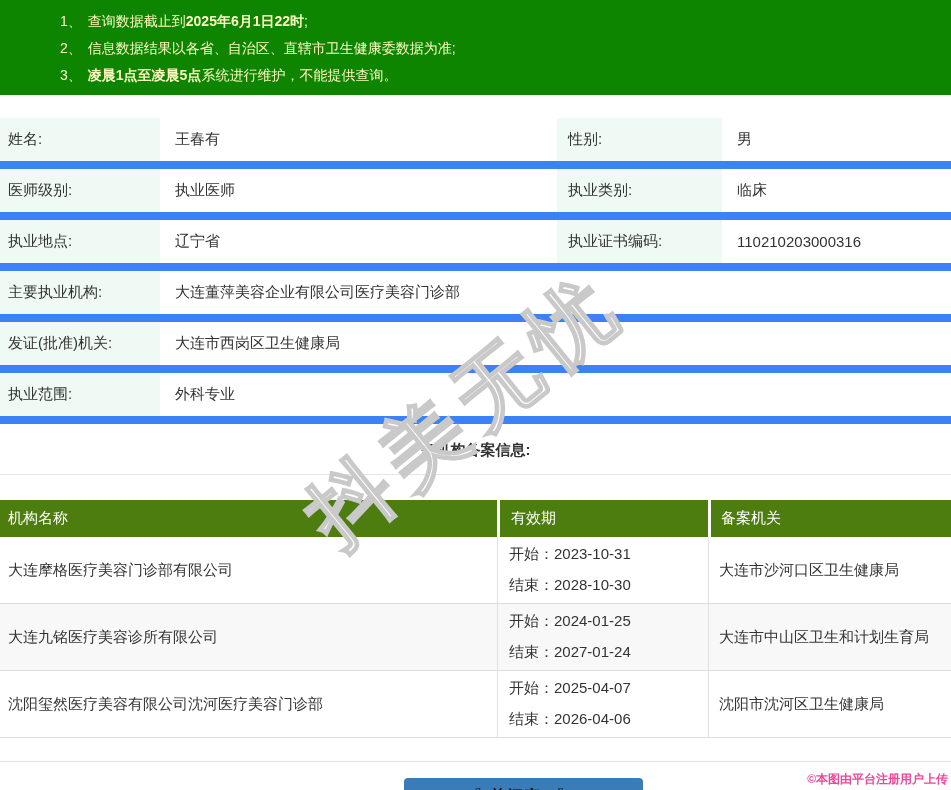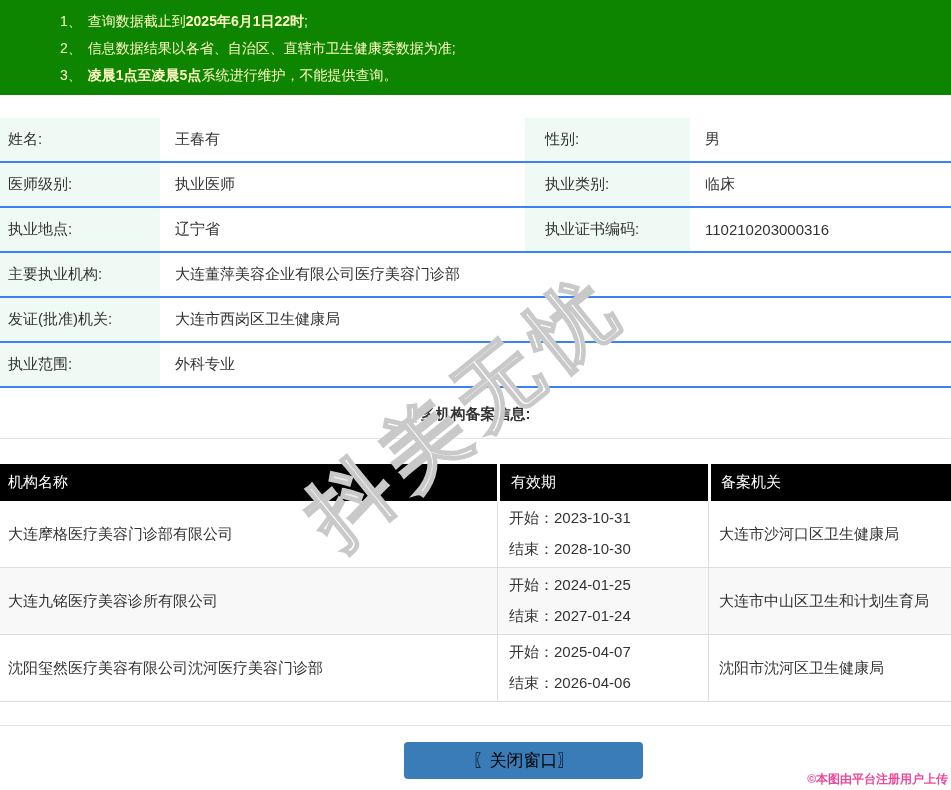--- a/index.html
+++ b/index.html
@@ -8,33 +8,33 @@
   .page { position:relative; width:951px; height:790px; overflow:hidden; background:#fff; }
 
   
   .notice-bar { background:#0d8500; color:#fef9c3; height:95px; padding:8px 10px 0 60px; font-size:14px; }
   .notice-item { line-height:27px; white-space:nowrap; }
   .notice-num { margin-right:6px; }
   .notice-bold { font-weight:bold; }
 
   
   .info-table { margin-top:23px; }
-  .info-row { display:flex; align-items:stretch; border-bottom:2px solid #3b82f6; min-height:44px; font-size:15px; }
+  .info-row { display:flex; align-items:stretch; border-bottom:8px solid #3b82f6; min-height:44px; font-size:15px; }
   .info-label { width:160px; background:#eefaf3; padding:12px 6px 12px 8px; display:flex; align-items:center; }
   .info-value { flex:1; padding:12px 6px 12px 15px; display:flex; align-items:center; }
   .info-value.v-fixed { flex:none; width:365px; }
-  .info-label.l2 { width:165px; padding-left:20px; }
+  .info-label.l2 { width:165px; padding-left:11px;margin-left:32px; }
 
   
   .section-title { text-align:center; font-weight:bold; font-size:15px; margin-top:17px; height:20px; }
   .divider-1 { border-top:1px solid #e5e5e5; margin-top:13px; }
 
   
   .reg-table { margin-top:25px; }
-  .reg-header { display:flex; background:#000000; color:#fff; height:37px; font-size:15px; }
+  .reg-header { display:flex; background:#4d7c0f; color:#fff; height:37px; font-size:15px; }
   .reg-header .hcell { display:flex; align-items:center; }
   .hc1 { width:497px; padding-left:8px; }
   .hc2 { width:211px; padding-left:11px; border-left:3px solid #fff; }
   .hc3 { width:243px; padding-left:10px; border-left:3px solid #fff; }
   .reg-row { display:flex; border-bottom:1px solid #ddd; min-height:64px; font-size:15px; }
   .reg-row.alt { background:#f8f8f8; }
   .cell-org { width:497px; padding:8px 10px 8px 8px; display:flex; align-items:center; }
   .cell-dates { width:211px; padding:8px 0 8px 11px; display:flex; flex-direction:column; justify-content:center; gap:12px; border-left:1px solid #e0e0e0; }
   .cell-auth { width:243px; padding:8px 0 8px 10px; display:flex; align-items:center; border-left:1px solid #e0e0e0; }
   .date-line { white-space:nowrap; }

